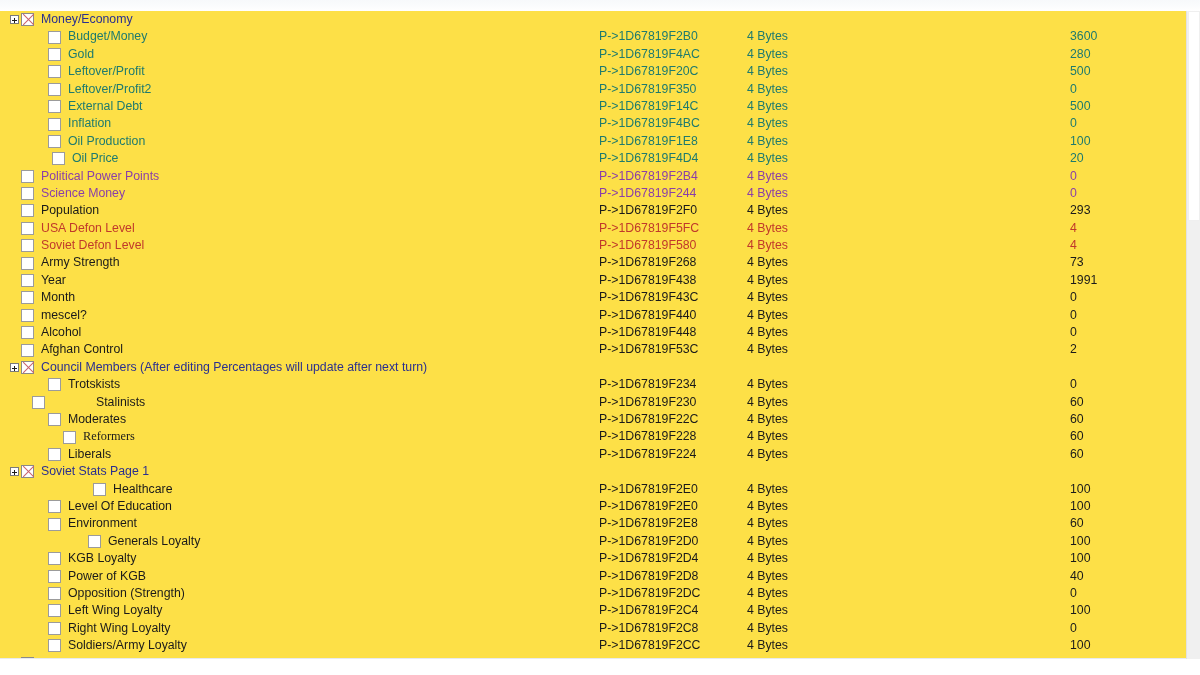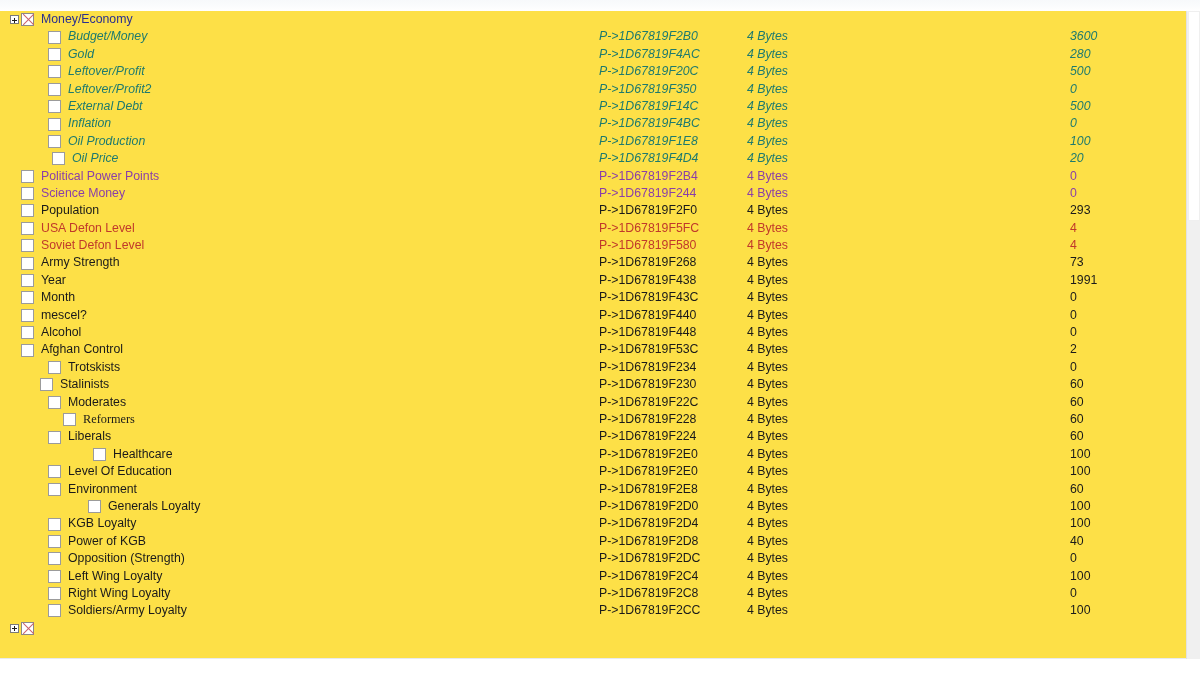--- a/index.html
+++ b/index.html
@@ -161,21 +161,21 @@
     height: 17.4px;
   }
   .cell-value {
     position: absolute;
     left: 1070px; top: 0;
     height: 17.4px;
   }
 
   
   .c-group   { color: #2a2f8f; }
-  .c-teal    { color: #1e7a6e; font-style: italic; }
+  .c-teal    { color: #1e7a6e; }
   .c-purple  { color: #8a3fa8; }
   .c-red     { color: #c0392b; }
   .c-black   { color: #1a1a1a; }
 
   .row.partial {
     overflow: hidden;
   }
 </style>
 </head>
 <body>
@@ -375,163 +375,187 @@
         <div class="cell-desc" style="left: 10px;">
           <span style="width: 11px; flex: 0 0 auto;"></span>
           <span class="checkbox"></span>
           <span class="label c-black">Afghan Control</span>
         </div>
         <div class="cell-addr c-black">P-&gt;1D67819F53C</div>
         <div class="cell-type c-black">4 Bytes</div>
         <div class="cell-value c-black">2</div>
       </div>
       <div class="row">
-        <div class="cell-desc" style="left: 48px;">
-          <span class="checkbox"></span>
-          <span class="label c-black">Trotskists</span>
-        </div>
-        <div class="cell-addr c-black">P-&gt;1D67819F234</div>
-        <div class="cell-type c-black">4 Bytes</div>
-        <div class="cell-value c-black">0</div>
-      </div>
-      <div class="row">
-        <div class="cell-desc" style="left: 40px;">
-          <span class="checkbox"></span>
-          <span class="label c-black">Stalinists</span>
-        </div>
-        <div class="cell-addr c-black">P-&gt;1D67819F230</div>
-        <div class="cell-type c-black">4 Bytes</div>
-        <div class="cell-value c-black">60</div>
-      </div>
-      <div class="row">
-        <div class="cell-desc" style="left: 48px;">
-          <span class="checkbox"></span>
-          <span class="label c-black">Moderates</span>
-        </div>
-        <div class="cell-addr c-black">P-&gt;1D67819F22C</div>
-        <div class="cell-type c-black">4 Bytes</div>
-        <div class="cell-value c-black">60</div>
-      </div>
-      <div class="row">
-        <div class="cell-desc" style="left: 63px; font-family: Liberation Serif, serif;">
-          <span class="checkbox"></span>
-          <span class="label c-black">Reformers</span>
-        </div>
-        <div class="cell-addr c-black">P-&gt;1D67819F228</div>
-        <div class="cell-type c-black">4 Bytes</div>
-        <div class="cell-value c-black">60</div>
-      </div>
-      <div class="row">
-        <div class="cell-desc" style="left: 48px;">
-          <span class="checkbox"></span>
-          <span class="label c-black">Liberals</span>
-        </div>
-        <div class="cell-addr c-black">P-&gt;1D67819F224</div>
-        <div class="cell-type c-black">4 Bytes</div>
-        <div class="cell-value c-black">60</div>
-      </div>
-      <div class="row">
-        <div class="cell-desc" style="left: 48px; margin-left: 45px;">
-          <span class="checkbox"></span>
-          <span class="label c-black">Healthcare</span>
-        </div>
-        <div class="cell-addr c-black">P-&gt;1D67819F2E0</div>
-        <div class="cell-type c-black">4 Bytes</div>
-        <div class="cell-value c-black">100</div>
-      </div>
-      <div class="row">
-        <div class="cell-desc" style="left: 48px;">
-          <span class="checkbox"></span>
-          <span class="label c-black">Level Of Education</span>
-        </div>
-        <div class="cell-addr c-black">P-&gt;1D67819F2E0</div>
-        <div class="cell-type c-black">4 Bytes</div>
-        <div class="cell-value c-black">100</div>
-      </div>
-      <div class="row">
-        <div class="cell-desc" style="left: 48px;">
-          <span class="checkbox"></span>
-          <span class="label c-black">Environment</span>
-        </div>
-        <div class="cell-addr c-black">P-&gt;1D67819F2E8</div>
-        <div class="cell-type c-black">4 Bytes</div>
-        <div class="cell-value c-black">60</div>
-      </div>
-      <div class="row">
-        <div class="cell-desc" style="left: 48px; padding-left: 40px;">
-          <span class="checkbox"></span>
-          <span class="label c-black">Generals Loyalty</span>
-        </div>
-        <div class="cell-addr c-black">P-&gt;1D67819F2D0</div>
-        <div class="cell-type c-black">4 Bytes</div>
-        <div class="cell-value c-black">100</div>
-      </div>
-      <div class="row">
-        <div class="cell-desc" style="left: 48px;">
-          <span class="checkbox"></span>
-          <span class="label c-black">KGB Loyalty</span>
-        </div>
-        <div class="cell-addr c-black">P-&gt;1D67819F2D4</div>
-        <div class="cell-type c-black">4 Bytes</div>
-        <div class="cell-value c-black">100</div>
-      </div>
-      <div class="row">
-        <div class="cell-desc" style="left: 48px;">
-          <span class="checkbox"></span>
-          <span class="label c-black">Power of KGB</span>
-        </div>
-        <div class="cell-addr c-black">P-&gt;1D67819F2D8</div>
-        <div class="cell-type c-black">4 Bytes</div>
-        <div class="cell-value c-black">40</div>
-      </div>
-      <div class="row">
-        <div class="cell-desc" style="left: 48px;">
-          <span class="checkbox"></span>
-          <span class="label c-black">Opposition (Strength)</span>
-        </div>
-        <div class="cell-addr c-black">P-&gt;1D67819F2DC</div>
-        <div class="cell-type c-black">4 Bytes</div>
-        <div class="cell-value c-black">0</div>
-      </div>
-      <div class="row">
-        <div class="cell-desc" style="left: 48px;">
-          <span class="checkbox"></span>
-          <span class="label c-black">Left Wing Loyalty</span>
-        </div>
-        <div class="cell-addr c-black">P-&gt;1D67819F2C4</div>
-        <div class="cell-type c-black">4 Bytes</div>
-        <div class="cell-value c-black">100</div>
-      </div>
-      <div class="row">
-        <div class="cell-desc" style="left: 48px;">
-          <span class="checkbox"></span>
-          <span class="label c-black">Right Wing Loyalty</span>
-        </div>
-        <div class="cell-addr c-black">P-&gt;1D67819F2C8</div>
-        <div class="cell-type c-black">4 Bytes</div>
-        <div class="cell-value c-black">0</div>
-      </div>
-      <div class="row">
-        <div class="cell-desc" style="left: 48px;">
-          <span class="checkbox"></span>
-          <span class="label c-black">Soldiers/Army Loyalty</span>
-        </div>
-        <div class="cell-addr c-black">P-&gt;1D67819F2CC</div>
-        <div class="cell-type c-black">4 Bytes</div>
-        <div class="cell-value c-black">100</div>
-      </div>
-      <div class="row partial">
         <div class="cell-desc" style="left: 10px;">
           <span class="expander"></span>
           <span class="checkbox group">
             <span class="x-mark">
               <i></i>
               <i></i>
             </span>
           </span>
+          <span class="label c-group">Council Members (After editing Percentages will update after next turn)</span>
+        </div>
+      </div>
+      <div class="row">
+        <div class="cell-desc" style="left: 48px;">
+          <span class="checkbox"></span>
+          <span class="label c-black">Trotskists</span>
+        </div>
+        <div class="cell-addr c-black">P-&gt;1D67819F234</div>
+        <div class="cell-type c-black">4 Bytes</div>
+        <div class="cell-value c-black">0</div>
+      </div>
+      <div class="row">
+        <div class="cell-desc" style="left: 32px; gap: 44px;">
+          <span class="checkbox"></span>
+          <span class="label c-black">Stalinists</span>
+        </div>
+        <div class="cell-addr c-black">P-&gt;1D67819F230</div>
+        <div class="cell-type c-black">4 Bytes</div>
+        <div class="cell-value c-black">60</div>
+      </div>
+      <div class="row">
+        <div class="cell-desc" style="left: 48px;">
+          <span class="checkbox"></span>
+          <span class="label c-black">Moderates</span>
+        </div>
+        <div class="cell-addr c-black">P-&gt;1D67819F22C</div>
+        <div class="cell-type c-black">4 Bytes</div>
+        <div class="cell-value c-black">60</div>
+      </div>
+      <div class="row">
+        <div class="cell-desc" style="left: 63px; font-family: Liberation Serif, serif;">
+          <span class="checkbox"></span>
+          <span class="label c-black">Reformers</span>
+        </div>
+        <div class="cell-addr c-black">P-&gt;1D67819F228</div>
+        <div class="cell-type c-black">4 Bytes</div>
+        <div class="cell-value c-black">60</div>
+      </div>
+      <div class="row">
+        <div class="cell-desc" style="left: 48px;">
+          <span class="checkbox"></span>
+          <span class="label c-black">Liberals</span>
+        </div>
+        <div class="cell-addr c-black">P-&gt;1D67819F224</div>
+        <div class="cell-type c-black">4 Bytes</div>
+        <div class="cell-value c-black">60</div>
+      </div>
+      <div class="row">
+        <div class="cell-desc" style="left: 10px;">
+          <span class="expander"></span>
+          <span class="checkbox group">
+            <span class="x-mark">
+              <i></i>
+              <i></i>
+            </span>
+          </span>
+          <span class="label c-group">Soviet Stats Page 1</span>
+        </div>
+      </div>
+      <div class="row">
+        <div class="cell-desc" style="left: 48px; margin-left: 45px;">
+          <span class="checkbox"></span>
+          <span class="label c-black">Healthcare</span>
+        </div>
+        <div class="cell-addr c-black">P-&gt;1D67819F2E0</div>
+        <div class="cell-type c-black">4 Bytes</div>
+        <div class="cell-value c-black">100</div>
+      </div>
+      <div class="row">
+        <div class="cell-desc" style="left: 48px;">
+          <span class="checkbox"></span>
+          <span class="label c-black">Level Of Education</span>
+        </div>
+        <div class="cell-addr c-black">P-&gt;1D67819F2E0</div>
+        <div class="cell-type c-black">4 Bytes</div>
+        <div class="cell-value c-black">100</div>
+      </div>
+      <div class="row">
+        <div class="cell-desc" style="left: 48px;">
+          <span class="checkbox"></span>
+          <span class="label c-black">Environment</span>
+        </div>
+        <div class="cell-addr c-black">P-&gt;1D67819F2E8</div>
+        <div class="cell-type c-black">4 Bytes</div>
+        <div class="cell-value c-black">60</div>
+      </div>
+      <div class="row">
+        <div class="cell-desc" style="left: 48px; padding-left: 40px;">
+          <span class="checkbox"></span>
+          <span class="label c-black">Generals Loyalty</span>
+        </div>
+        <div class="cell-addr c-black">P-&gt;1D67819F2D0</div>
+        <div class="cell-type c-black">4 Bytes</div>
+        <div class="cell-value c-black">100</div>
+      </div>
+      <div class="row">
+        <div class="cell-desc" style="left: 48px;">
+          <span class="checkbox"></span>
+          <span class="label c-black">KGB Loyalty</span>
+        </div>
+        <div class="cell-addr c-black">P-&gt;1D67819F2D4</div>
+        <div class="cell-type c-black">4 Bytes</div>
+        <div class="cell-value c-black">100</div>
+      </div>
+      <div class="row">
+        <div class="cell-desc" style="left: 48px;">
+          <span class="checkbox"></span>
+          <span class="label c-black">Power of KGB</span>
+        </div>
+        <div class="cell-addr c-black">P-&gt;1D67819F2D8</div>
+        <div class="cell-type c-black">4 Bytes</div>
+        <div class="cell-value c-black">40</div>
+      </div>
+      <div class="row">
+        <div class="cell-desc" style="left: 48px;">
+          <span class="checkbox"></span>
+          <span class="label c-black">Opposition (Strength)</span>
+        </div>
+        <div class="cell-addr c-black">P-&gt;1D67819F2DC</div>
+        <div class="cell-type c-black">4 Bytes</div>
+        <div class="cell-value c-black">0</div>
+      </div>
+      <div class="row">
+        <div class="cell-desc" style="left: 48px;">
+          <span class="checkbox"></span>
+          <span class="label c-black">Left Wing Loyalty</span>
+        </div>
+        <div class="cell-addr c-black">P-&gt;1D67819F2C4</div>
+        <div class="cell-type c-black">4 Bytes</div>
+        <div class="cell-value c-black">100</div>
+      </div>
+      <div class="row">
+        <div class="cell-desc" style="left: 48px;">
+          <span class="checkbox"></span>
+          <span class="label c-black">Right Wing Loyalty</span>
+        </div>
+        <div class="cell-addr c-black">P-&gt;1D67819F2C8</div>
+        <div class="cell-type c-black">4 Bytes</div>
+        <div class="cell-value c-black">0</div>
+      </div>
+      <div class="row">
+        <div class="cell-desc" style="left: 48px;">
+          <span class="checkbox"></span>
+          <span class="label c-black">Soldiers/Army Loyalty</span>
+        </div>
+        <div class="cell-addr c-black">P-&gt;1D67819F2CC</div>
+        <div class="cell-type c-black">4 Bytes</div>
+        <div class="cell-value c-black">100</div>
+      </div>
+      <div class="row partial">
+        <div class="cell-desc" style="left: 10px;">
+          <span class="expander"></span>
+          <span class="checkbox group">
+            <span class="x-mark">
+              <i></i>
+              <i></i>
+            </span>
+          </span>
         </div>
       </div>
     </div>
 
   <div class="bottom-band-line"></div>
   <div class="bottom-band"></div>
 
   <div class="scrollbar">
     <div class="scrollbar-thumb"></div>
   </div>

